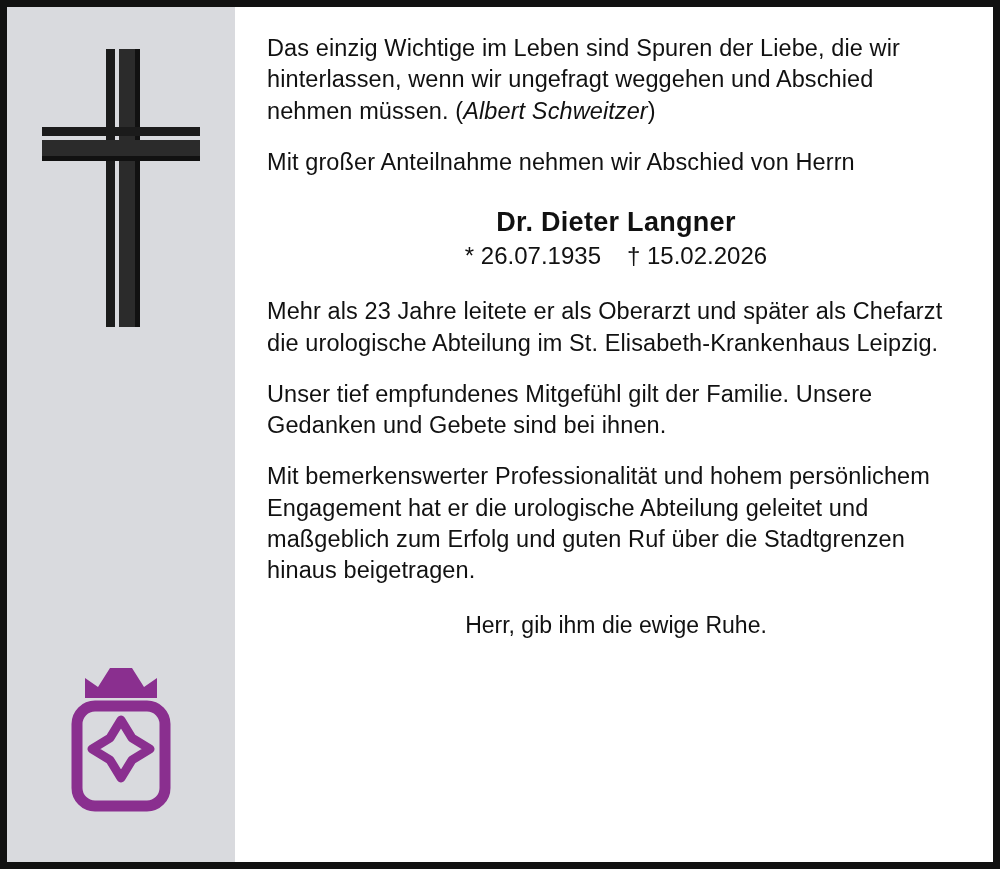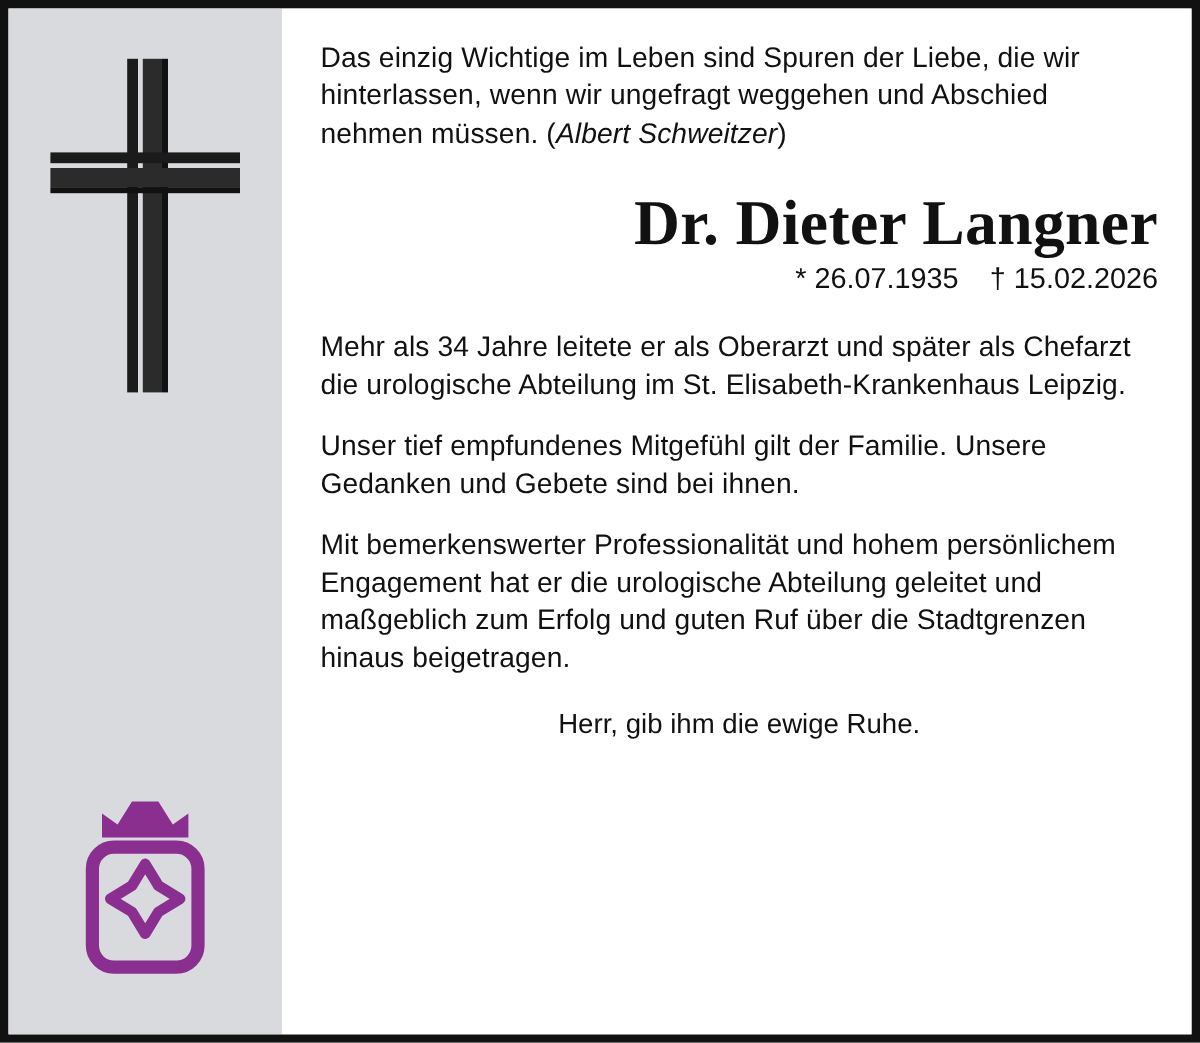--- a/index.html
+++ b/index.html
@@ -59,30 +59,29 @@
     margin: 0 0 20px 0;
     font-size: 23.5px;
     line-height: 1.33;
     letter-spacing: 0.1px;
   }
   p.tight { margin-bottom: 18px; }
   .quote-author {
     font-style: italic;
   }
   .name {
-    text-align: right;
-    font-size: 53px;
+    text-align: center;
+    font-size: 27px;
     font-weight: bold;
     margin: 30px 0 4px 0;
     line-height: 1.1;
     letter-spacing: 0.3px;
-    font-family: Liberation Serif, serif;
   }
   .dates {
-    text-align: right;
+    text-align: center;
     font-size: 24px;
     margin: 0 0 26px 0;
     line-height: 1.2;
   }
   .dates .gap { display: inline-block; width: 26px; }
   .closing {
     text-align: center;
     font-weight: normal;
     font-size: 23px;
     margin: 26px 0 0 0;
@@ -118,28 +117,29 @@
         <path d="M60 66 L71 84 L89 95 L71 106 L60 124 L49 106 L31 95 L49 84 Z" fill="none" stroke="#8a2f8f" stroke-width="9" stroke-linejoin="round"></path>
       </svg>
     </div>
 
   </div>
 
   <div class="text-col">
 
     <p><span>Das einzig Wichtige im Leben sind Spuren der Liebe, die wir hinterlassen, wenn wir ungefragt weggehen und Abschied nehmen müssen. (</span><span class="quote-author">Albert Schweitzer</span><span>)</span></p>
 
+    <p class="tight">Mit großer Anteilnahme nehmen wir Abschied von Herrn</p>
 
     <div class="name">Dr. Dieter Langner</div>
 
     <div class="dates">
       <span>* 26.07.1935</span><span class="gap"></span><span>† 15.02.2026</span>
     </div>
 
-    <p>Mehr als 34 Jahre leitete er als Oberarzt und später als Chefarzt die urologische Abteilung im St. Elisabeth-Krankenhaus Leipzig.</p>
+    <p>Mehr als 23 Jahre leitete er als Oberarzt und später als Chefarzt die urologische Abteilung im St. Elisabeth-Krankenhaus Leipzig.</p>
     <p>Unser tief empfundenes Mitgefühl gilt der Familie. Unsere Gedanken und Gebete sind bei ihnen.</p>
     <p>Mit bemerkenswerter Professionalität und hohem persönlichem Engagement hat er die urologische Abteilung geleitet und maßgeblich zum Erfolg und guten Ruf über die Stadtgrenzen hinaus beigetragen.</p>
 
     <div class="closing">Herr, gib ihm die ewige Ruhe.</div>
 
   </div>
 
 </div>
 
 </body></html>

